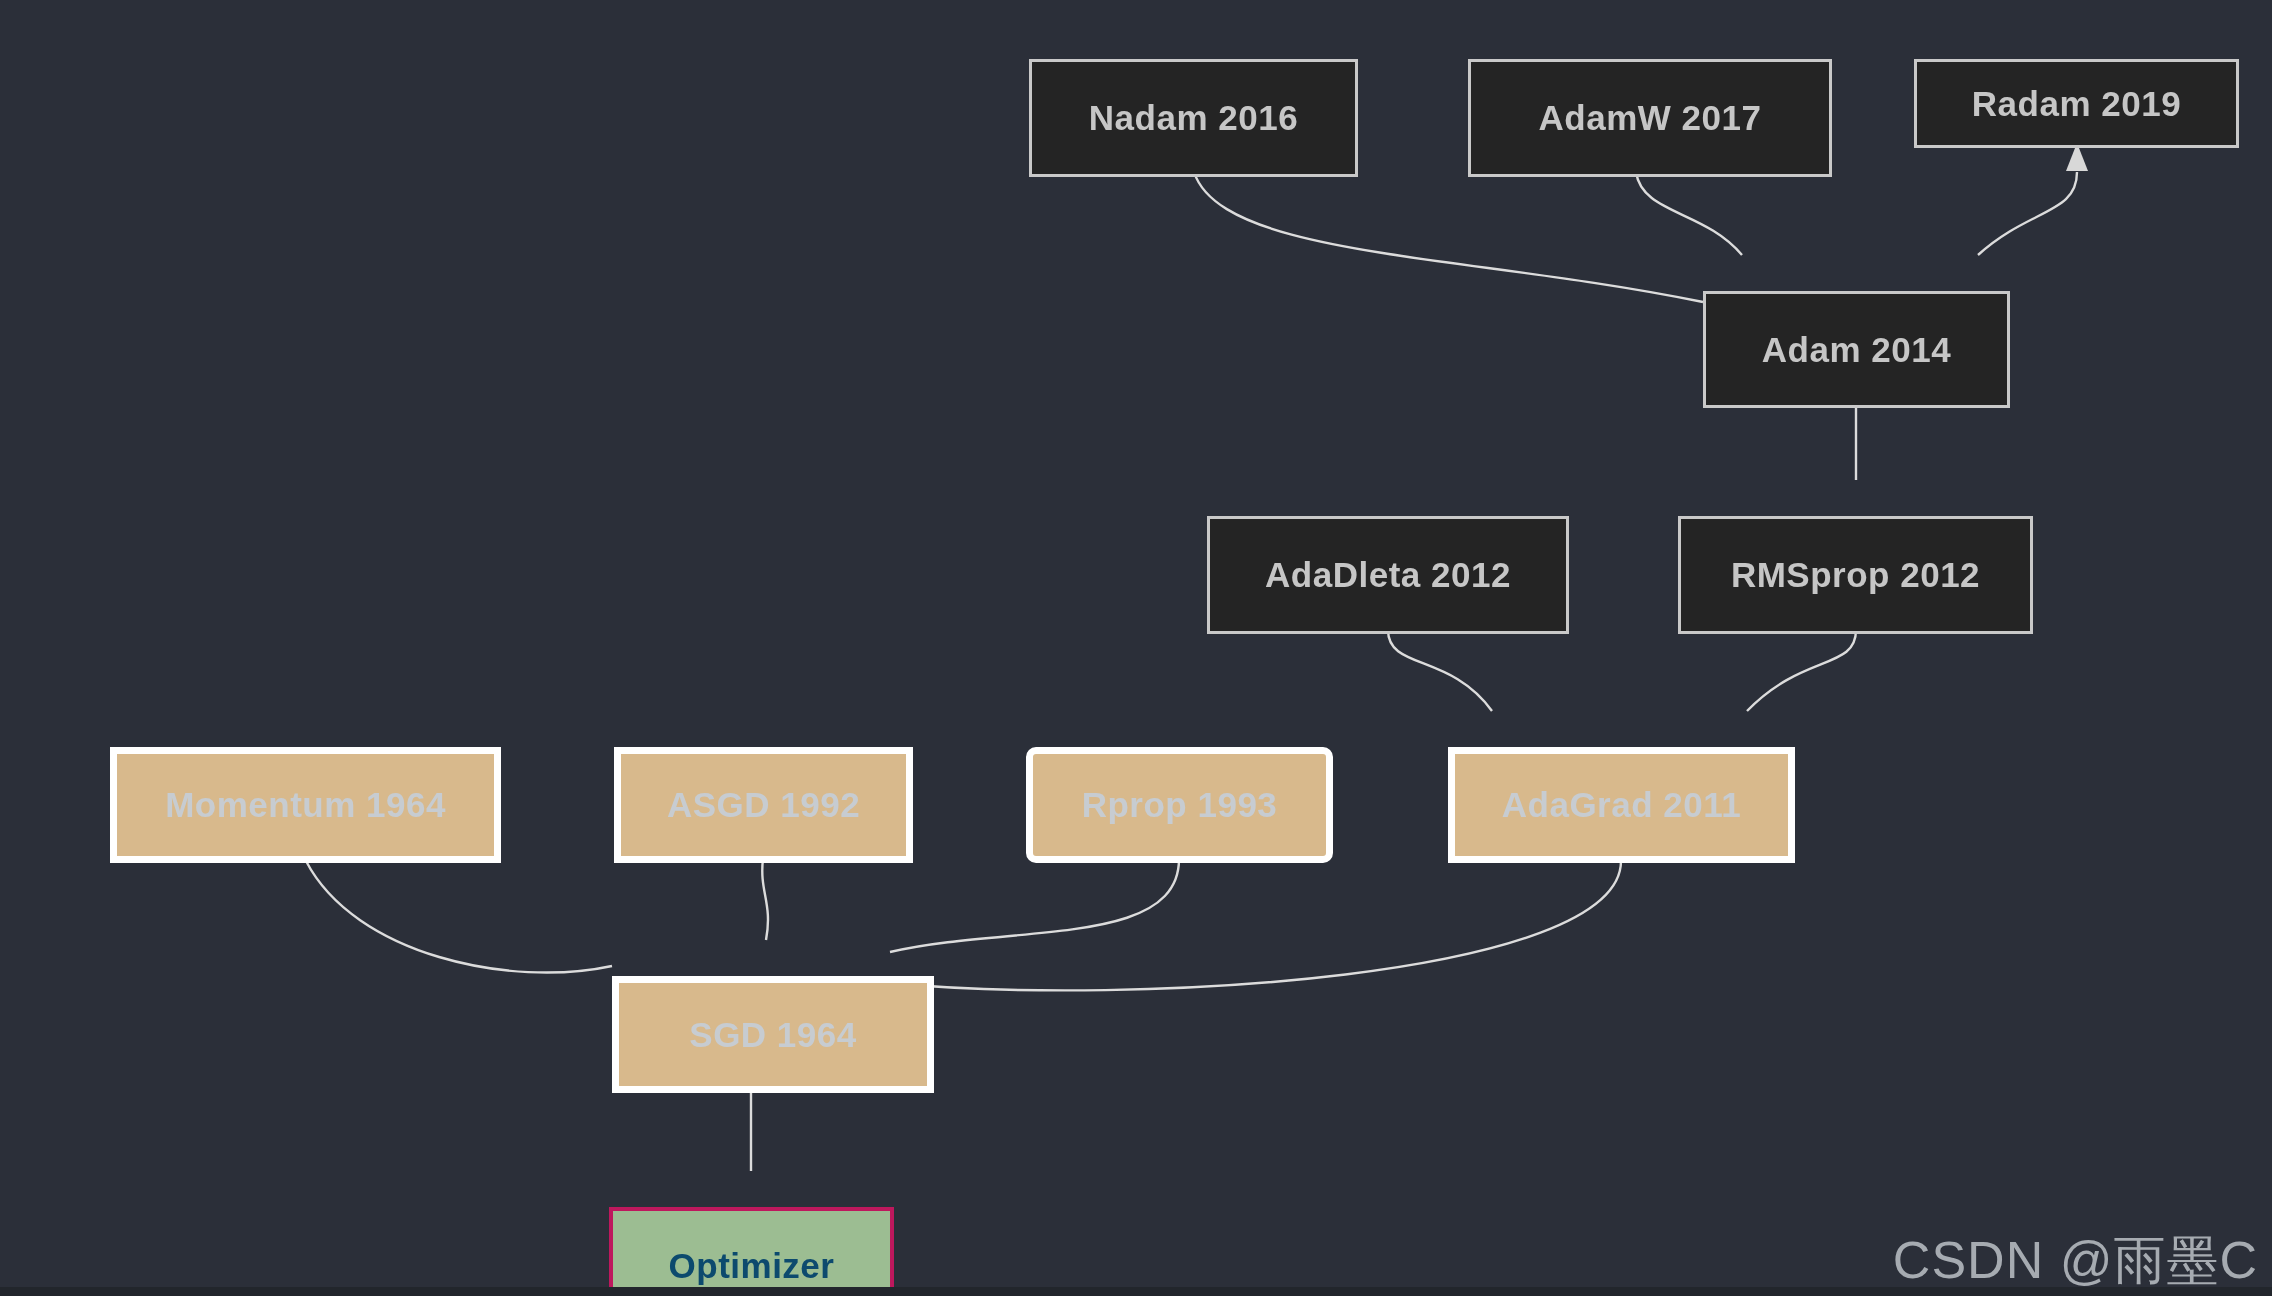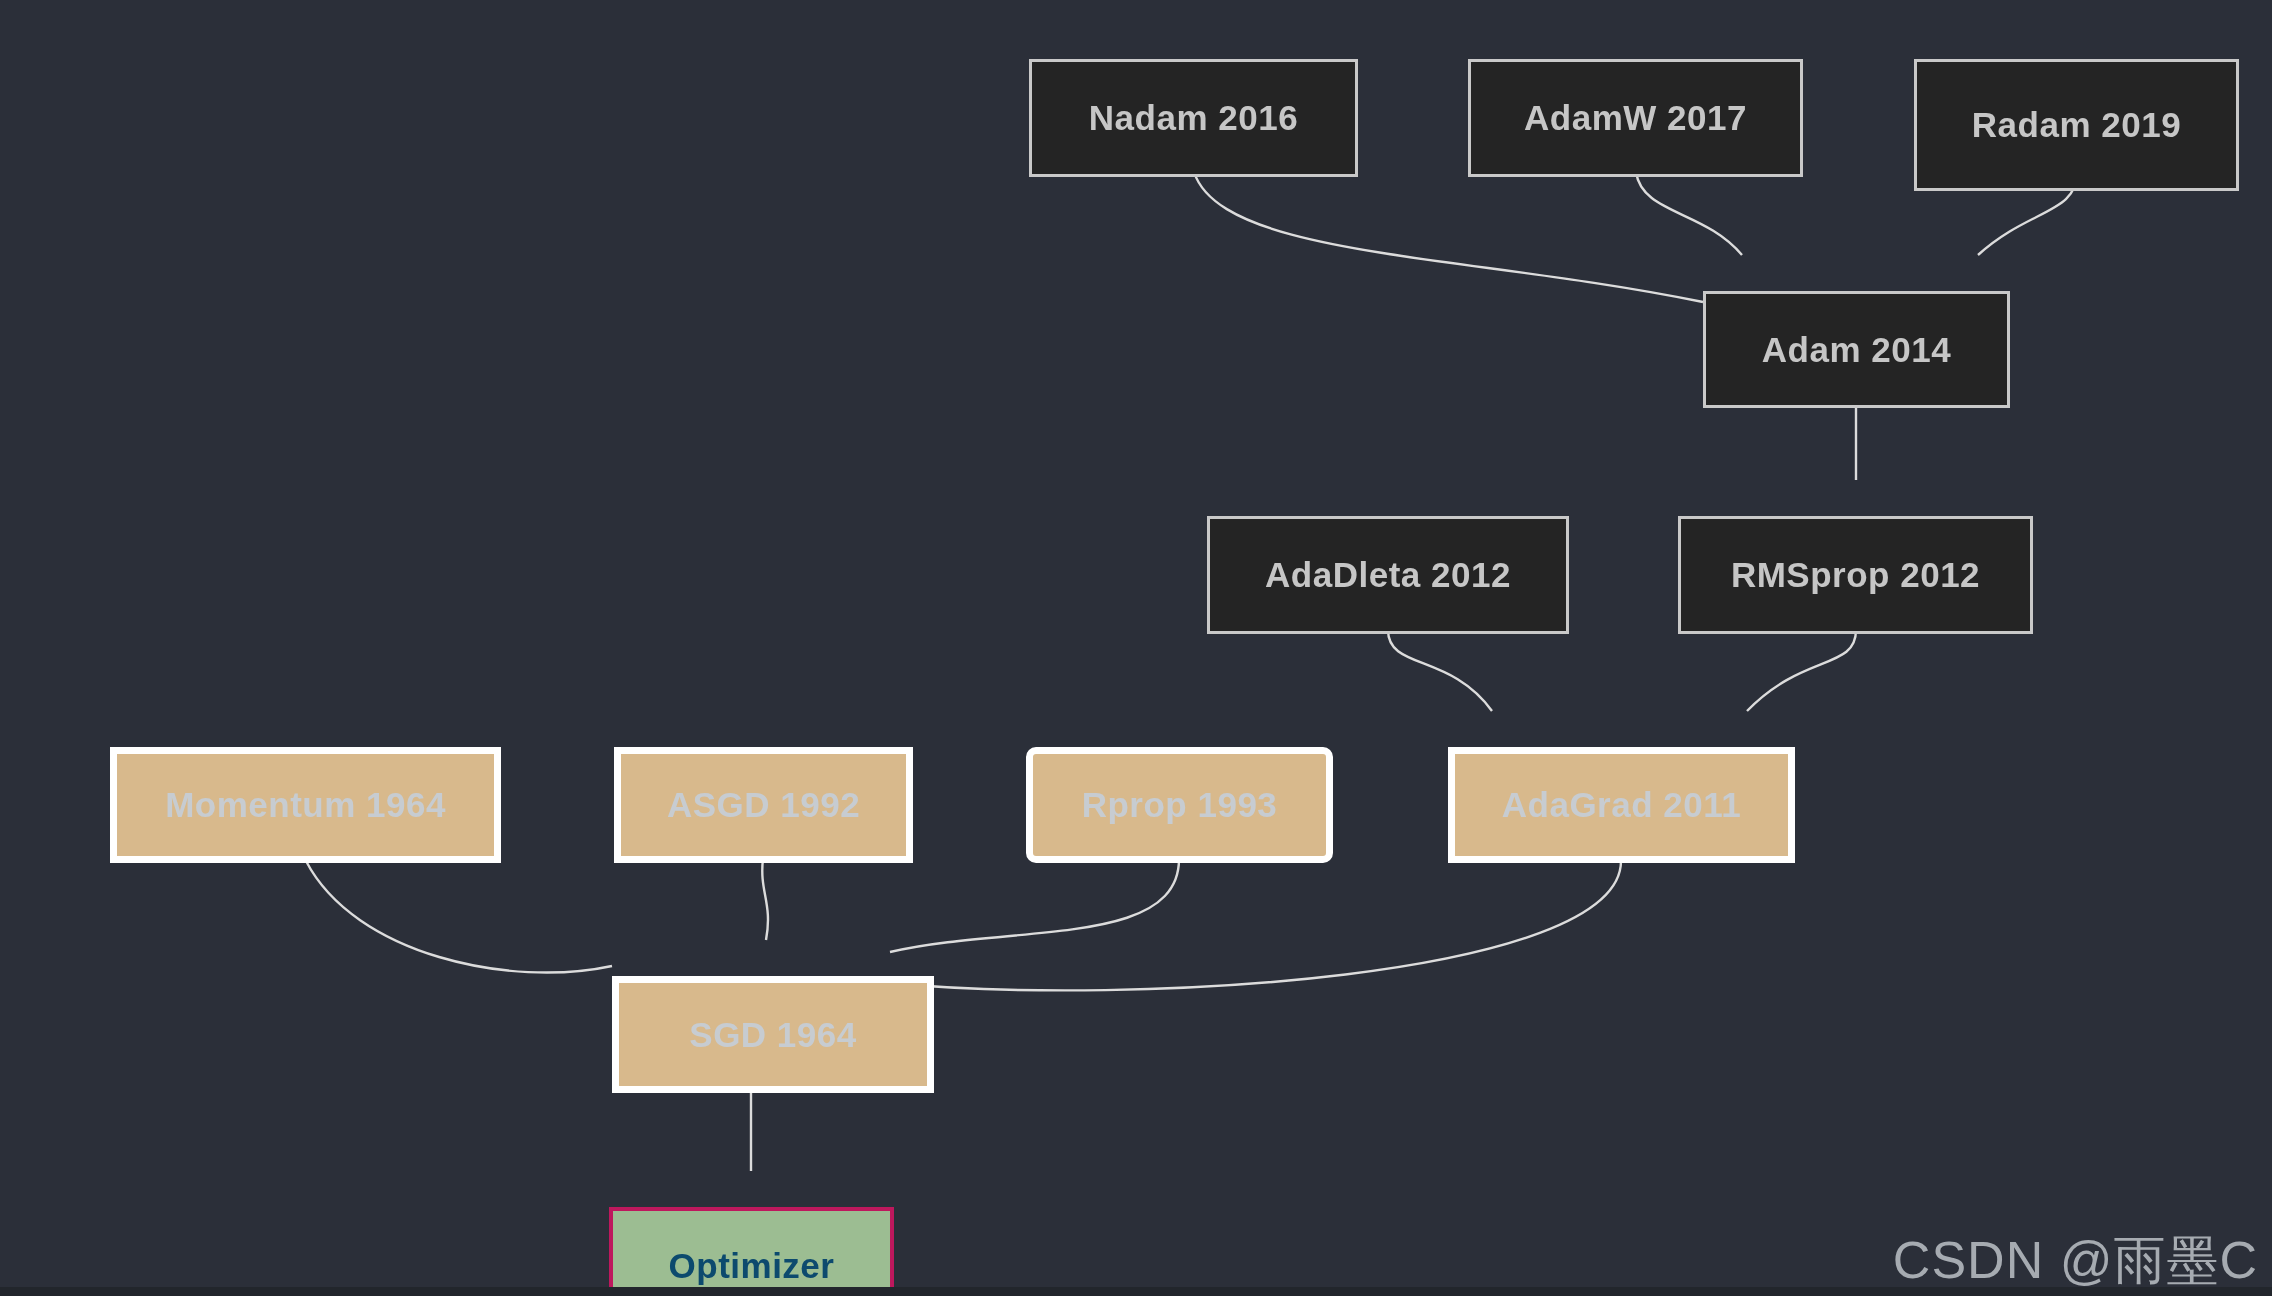--- a/index.html
+++ b/index.html
@@ -54,22 +54,22 @@
     border: 7px solid #ffffff;
     color: #c7ccd1;
   }
   .style-green {
     background: #9cbd92;
     border: 4px solid #be185d;
     color: #0c4a6e;
   }
   
   #n-nadam     { left: 1029px; top: 23px;   width: 329px; height: 118px; }
-  #n-adamw     { left: 1468px; top: 23px;   width: 335px; height: 118px; align-items: center; }
-  #n-radam     { left: 1914px; top: 23px;   width: 325px; height: 132px; }
+  #n-adamw     { left: 1468px; top: 23px;   width: 364px; height: 118px; align-items: center; }
+  #n-radam     { left: 1914px; top: 23px;   width: 325px; height: 89px; }
   #n-adam      { left: 1703px; top: 255px;  width: 307px; height: 117px; }
   #n-adadleta  { left: 1207px; top: 480px;  width: 362px; height: 118px; }
   #n-rmsprop   { left: 1678px; top: 480px;  width: 355px; height: 118px; }
   #n-momentum  { left: 110px;  top: 711px;  width: 391px; height: 116px; }
   #n-asgd      { left: 614px;  top: 711px;  width: 299px; height: 116px; }
   #n-rprop     { left: 1026px; top: 711px;  width: 307px; height: 116px; border-radius: 10px; }
   #n-adagrad   { left: 1448px; top: 711px;  width: 347px; height: 116px; }
   #n-sgd       { left: 612px;  top: 940px;  width: 322px; height: 117px; }
   #n-optimizer { left: 609px;  top: 1171px; width: 285px; height: 117px; }
   .watermark {

